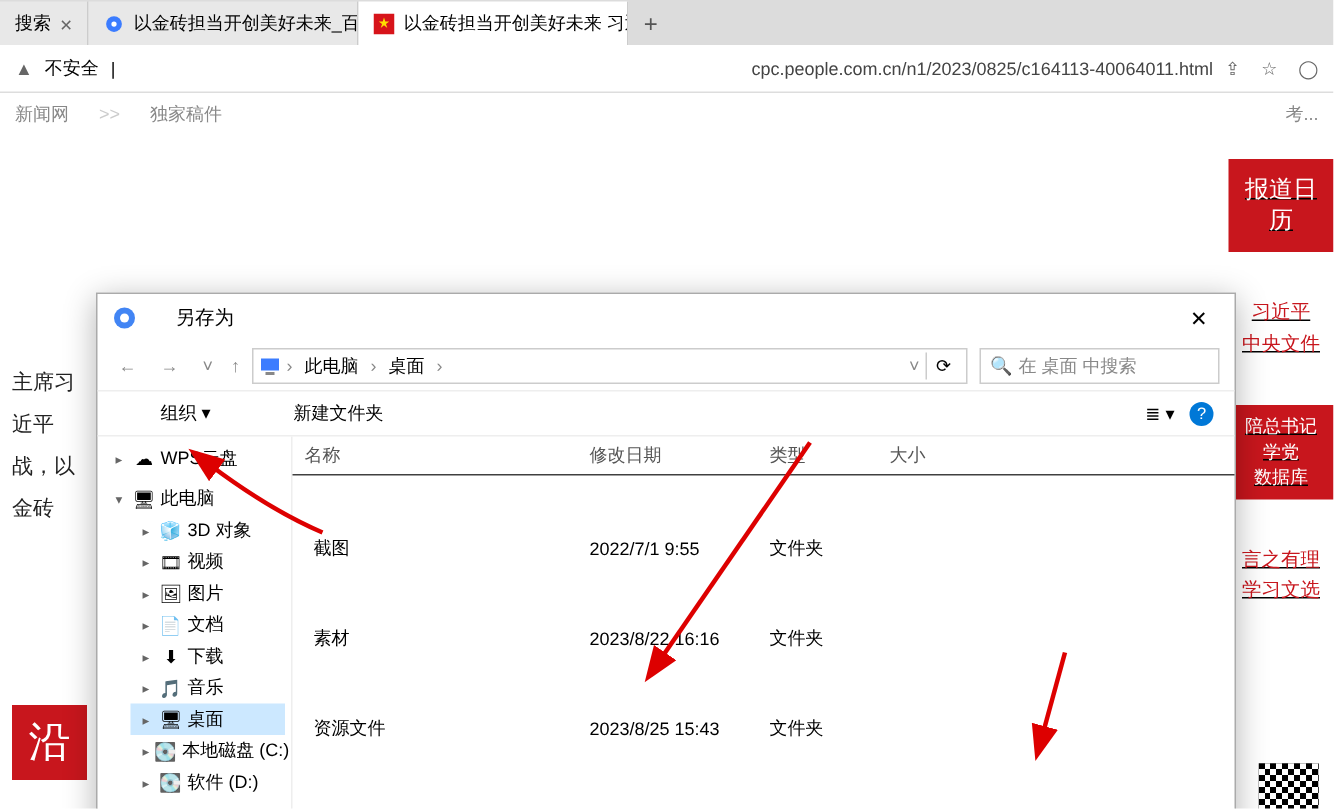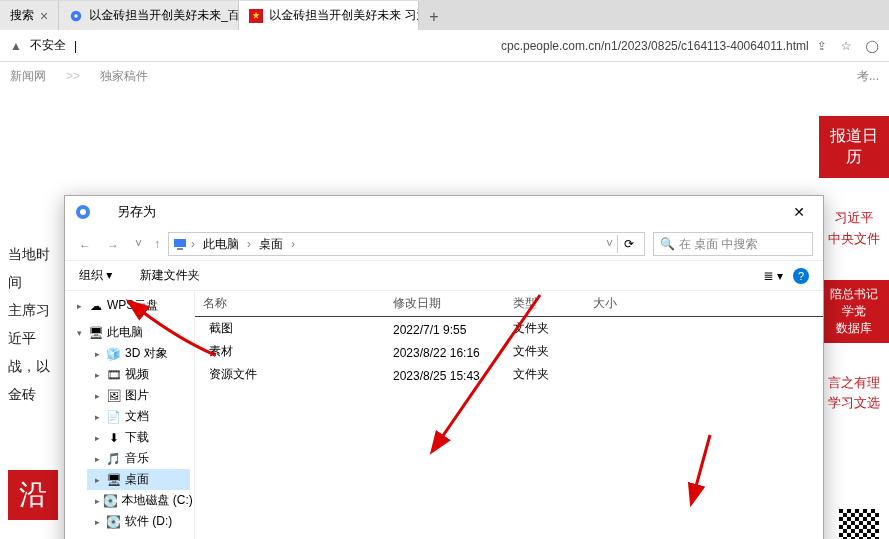--- a/index.html
+++ b/index.html
@@ -17,21 +17,21 @@
 .url { color: #444; flex: 1; text-align: right; }
 .addr-right { display: flex; gap: 14px; color: #666; }
 
 .breadcrumb { height: 28px; padding: 6px 10px; font-size: 12px; color: #888; display: flex; align-items: center; gap: 20px; }
 .bc-sep { color: #ccc; }
 
 .page-body { position: relative; height: calc(100% - 90px); }
 .article-left { position: absolute; left: 8px; top: 150px; font-size: 14px; color: #222; line-height: 2; width: 55px; overflow: hidden; }
 .logo-block { position: absolute; left: 8px; top: 380px; width: 50px; height: 50px; background: #c8161d; color: #fff; font-size: 28px; display: flex; align-items: center; justify-content: center; }
 
-.sidebar-right { position: absolute; right: 0; top: 26px; width: 70px; }
+.sidebar-right { position: absolute; right: 0; top: 16px; width: 70px; text-decoration: underline; }
 .sidebar-banner { background: #c8161d; color: #fff; font-size: 16px; padding: 10px 6px; text-align: center; }
 .sidebar-links { margin-top: 30px; font-size: 13px; text-align: center; }
 .sidebar-links a { color: #c8161d; display: block; line-height: 1.6; }
 .sidebar-block2 { margin-top: 30px; background: #c8161d; color: #fff; padding: 6px; text-align: center; font-size: 12px; }
 .sidebar-links2 { margin-top: 30px; font-size: 13px; text-align: center; }
 .sidebar-links2 a { color: #c8161d; display: block; line-height: 1.6; }
 .qr { position: absolute; right: 10px; bottom: -10px; width: 40px; height: 40px; background: repeating-linear-gradient(90deg,#000 0 4px,#fff 4px 8px), repeating-linear-gradient(#000 0 4px,#fff 4px 8px); background-blend-mode: difference; }
 
 .dialog-backdrop { position: absolute; left: 64px; top: 105px; width: 760px; height: 430px; background: #fff; border: 1px solid #aaa; box-shadow: 0 4px 20px rgba(0,0,0,0.3); }
 .dlg-title { display: flex; align-items: center; padding: 6px 10px; font-size: 13px; gap: 20px; }
@@ -41,39 +41,39 @@
 .dlg-nav { display: flex; align-items: center; padding: 4px 10px; gap: 8px; border-bottom: 1px solid #eee; font-size: 12px; }
 .nav-arrow { color: #888; padding: 2px 4px; }
 .nav-up { color: #888; }
 .path-box { flex: 1; border: 1px solid #ccc; height: 24px; display: flex; align-items: center; padding: 0 4px; gap: 4px; }
 .path-seg { padding: 2px 4px; }
 .path-sep { color: #888; }
 .path-refresh { border-left: 1px solid #ccc; padding: 2px 6px; }
 .search-box { width: 160px; border: 1px solid #ccc; height: 24px; display: flex; align-items: center; padding: 0 6px; color: #888; gap: 4px; }
 
 .dlg-toolbar { display: flex; align-items: center; padding: 6px 14px; border-bottom: 1px solid #eee; font-size: 12px; }
-.tb-btn { margin-right: 4px; }
+.tb-btn { margin-right: 4px; margin-left: 28px; }
 .tb-right { margin-left: auto; display: flex; align-items: center; gap: 10px; }
 .tb-help { width: 16px; height: 16px; border-radius: 50%; background: #0078d7; color: #fff; display: flex; align-items: center; justify-content: center; font-size: 11px; }
 
 .dlg-body { display: flex; height: 260px; }
 .tree { width: 130px; border-right: 1px solid #eee; padding: 4px 4px; font-size: 12px; overflow: hidden; }
 .tree-item { display: flex; align-items: center; gap: 4px; padding: 2px 2px 2px 8px; white-space: nowrap; }
 .tree-caret { width: 8px; color: #666; font-size: 9px; }
 .tree-icon { width: 14px; height: 14px; display: inline-flex; align-items: center; justify-content: center; font-size: 12px; }
 .tree-item.selected { background: #cce8ff; }
 .tree-sub { padding-left: 18px; }
 
 .file-list { flex: 1; font-size: 12px; }
 .fl-header { display: flex; padding: 4px 8px; color: #555; border-bottom: 1px solid #404040; }
 .col-name { width: 190px; }
 .col-date { width: 120px; }
 .col-type { width: 80px; }
 .col-size { width: 60px; }
-.fl-row { display: flex; padding: 3px 8px; align-items: flex-end; }
+.fl-row { display: flex; padding: 3px 8px; align-items: center; margin-top: 37px; }
 .folder-icon { width: 16px; height: 13px; background: #ffd86b; border-radius: 1px; margin-right: 6px; }
 
 .arrow-red { position: absolute; pointer-events: none; }
 .arrow-red svg { overflow: visible; }
 </style>
 </head>
 <body>
 
 <div class="browser-tabs">
   <div class="tab">
@@ -113,21 +113,20 @@
 
 <div class="breadcrumb">
   <span>新闻网</span>
   <span class="bc-sep">&gt;&gt;</span>
   <span>独家稿件</span>
   <span style="margin-left:auto;color:#888">考...</span>
 </div>
 
 <div class="page-body">
   <div class="article-left">
-    <div>当地时间</div>
     <div>主席习近平</div>
     <div>战，以金砖</div>
   </div>
   <div class="logo-block">沿</div>
 
   <div class="sidebar-right">
     <div class="sidebar-banner">报道日历</div>
     <div class="sidebar-links">
       <a>习近平</a>
       <a>中央文件</a>

